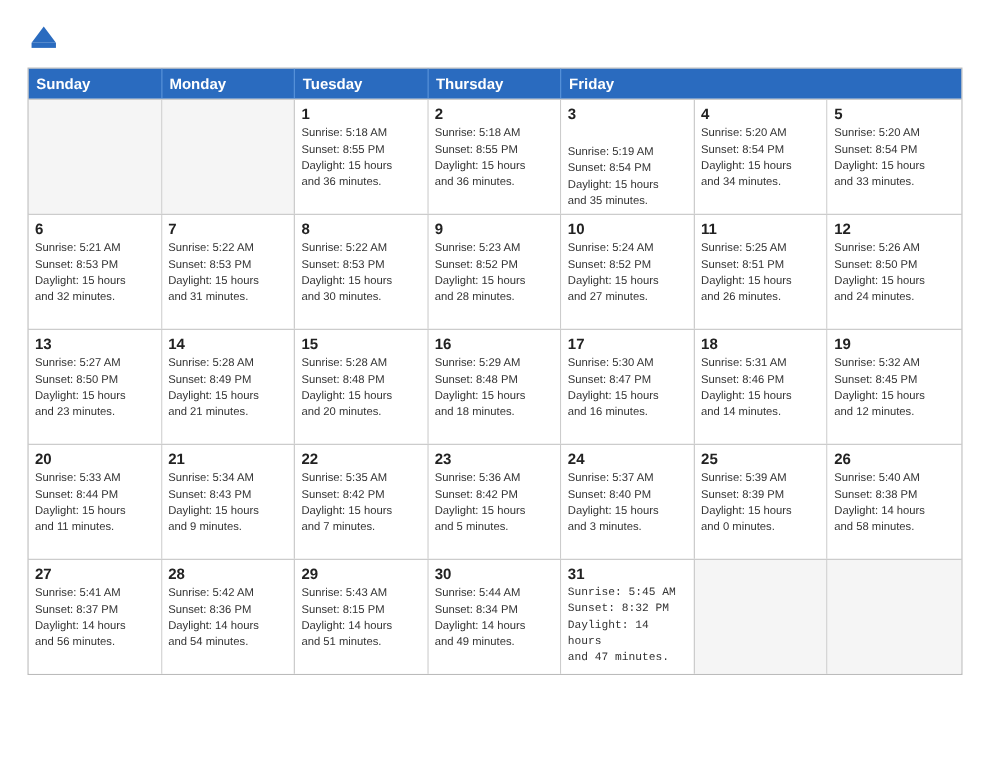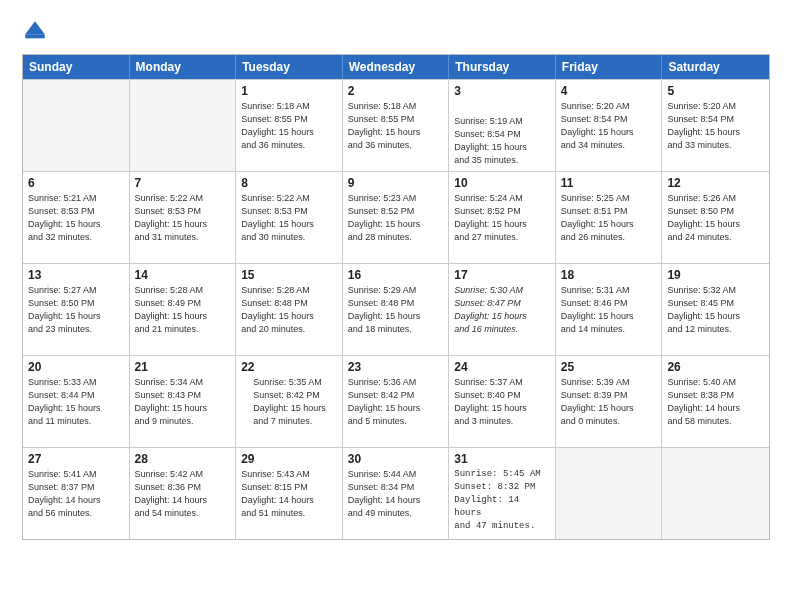--- a/index.html
+++ b/index.html
@@ -128,24 +128,22 @@
       <div class="month-year"></div>
       <div class="location"></div>
     </div>
   </div>
 
   <div class="calendar">
     <div class="cal-header">
     <div class="cal-header-cell">Sunday</div>
         <div class="cal-header-cell">Monday</div>
         <div class="cal-header-cell">Tuesday</div>
-        <div class="cal-header-cell">Wednesday</div>
         <div class="cal-header-cell">Thursday</div>
         <div class="cal-header-cell">Friday</div>
-        <div class="cal-header-cell">Saturday</div>
       </div>
     <div class="cal-body">
     <div class="cal-row">
           <div class="cal-cell empty"></div>
           <div class="cal-cell empty"></div>
           <div class="cal-cell">
             <div class="day-num">1</div>
             <div class="cell-info" style="white-space: pre-line;">Sunrise: 5:18 AM
 Sunset: 8:55 PM
 Daylight: 15 hours
@@ -255,21 +253,21 @@
           </div>
           <div class="cal-cell">
             <div class="day-num">16</div>
             <div class="cell-info" style="white-space: pre-line;">Sunrise: 5:29 AM
 Sunset: 8:48 PM
 Daylight: 15 hours
 and 18 minutes.</div>
           </div>
           <div class="cal-cell">
             <div class="day-num">17</div>
-            <div class="cell-info" style="white-space: pre-line; font-style: italic;">Sunrise: 5:30 AM
+            <div class="cell-info" style="white-space: pre-line;">Sunrise: 5:30 AM
 Sunset: 8:47 PM
 Daylight: 15 hours
 and 16 minutes.</div>
           </div>
           <div class="cal-cell">
             <div class="day-num">18</div>
             <div class="cell-info" style="white-space: pre-line;">Sunrise: 5:31 AM
 Sunset: 8:46 PM
 Daylight: 15 hours
 and 14 minutes.</div>
@@ -292,21 +290,21 @@
           </div>
           <div class="cal-cell">
             <div class="day-num">21</div>
             <div class="cell-info" style="white-space: pre-line;">Sunrise: 5:34 AM
 Sunset: 8:43 PM
 Daylight: 15 hours
 and 9 minutes.</div>
           </div>
           <div class="cal-cell">
             <div class="day-num">22</div>
-            <div class="cell-info" style="white-space: pre-line; margin-left: 12px;">Sunrise: 5:35 AM
+            <div class="cell-info" style="white-space: pre-line;">Sunrise: 5:35 AM
 Sunset: 8:42 PM
 Daylight: 15 hours
 and 7 minutes.</div>
           </div>
           <div class="cal-cell">
             <div class="day-num">23</div>
             <div class="cell-info" style="white-space: pre-line;">Sunrise: 5:36 AM
 Sunset: 8:42 PM
 Daylight: 15 hours
 and 5 minutes.</div>

